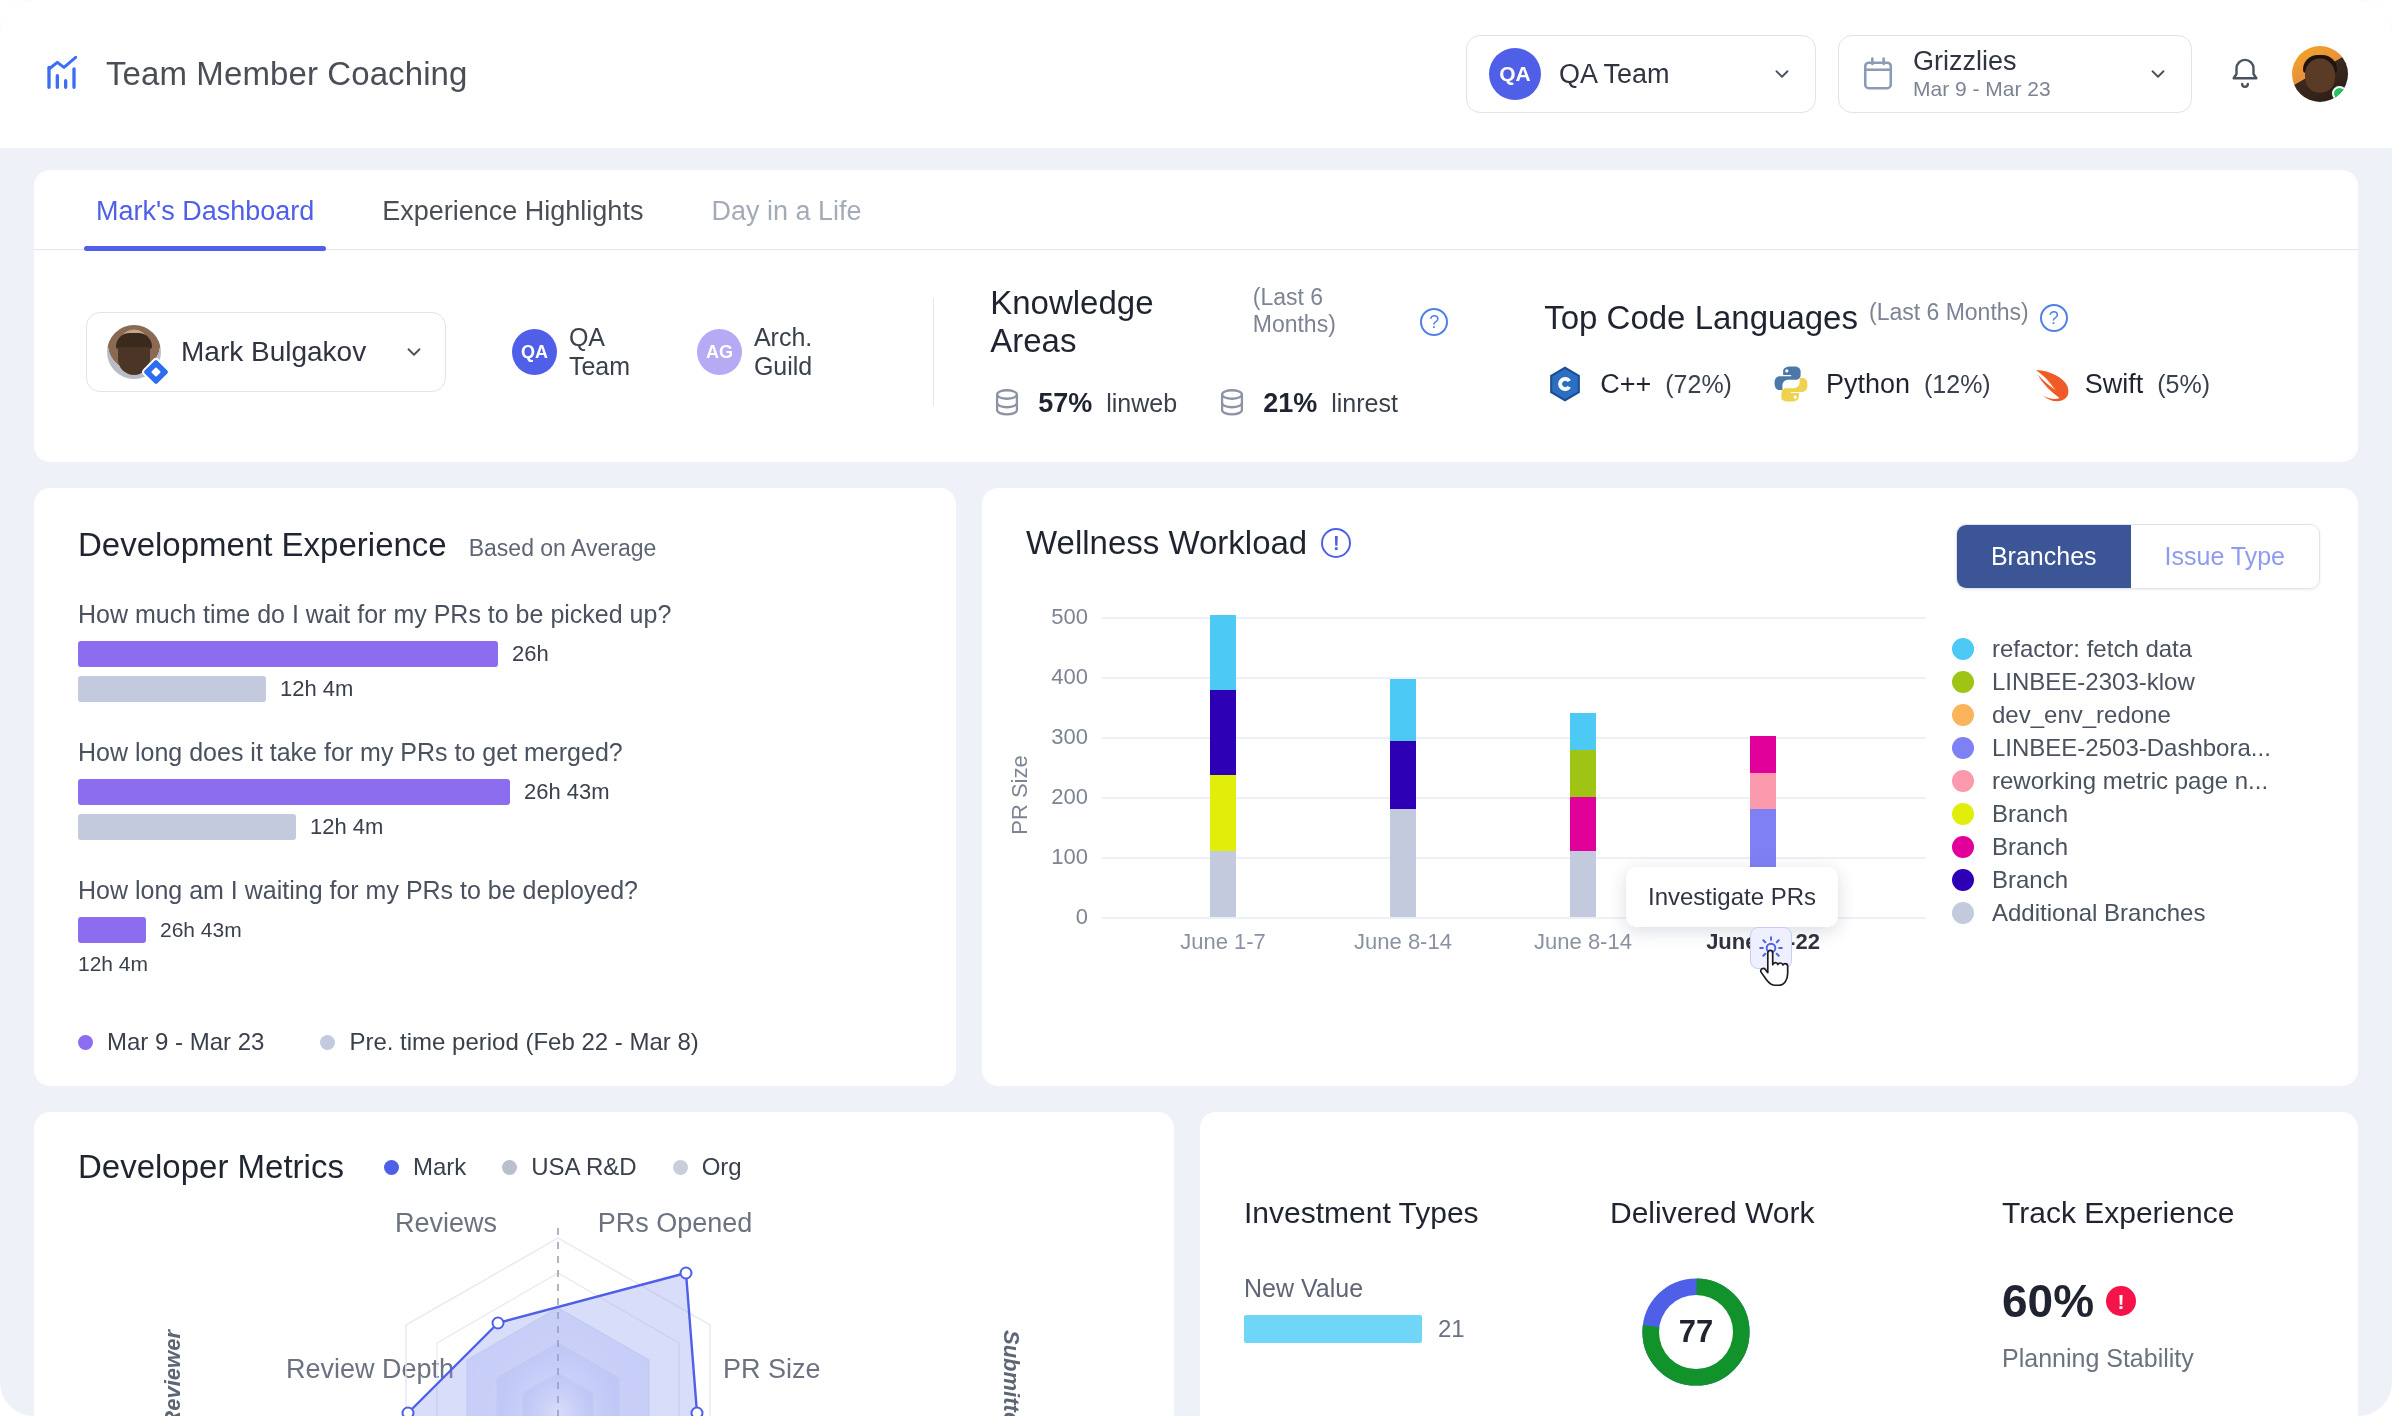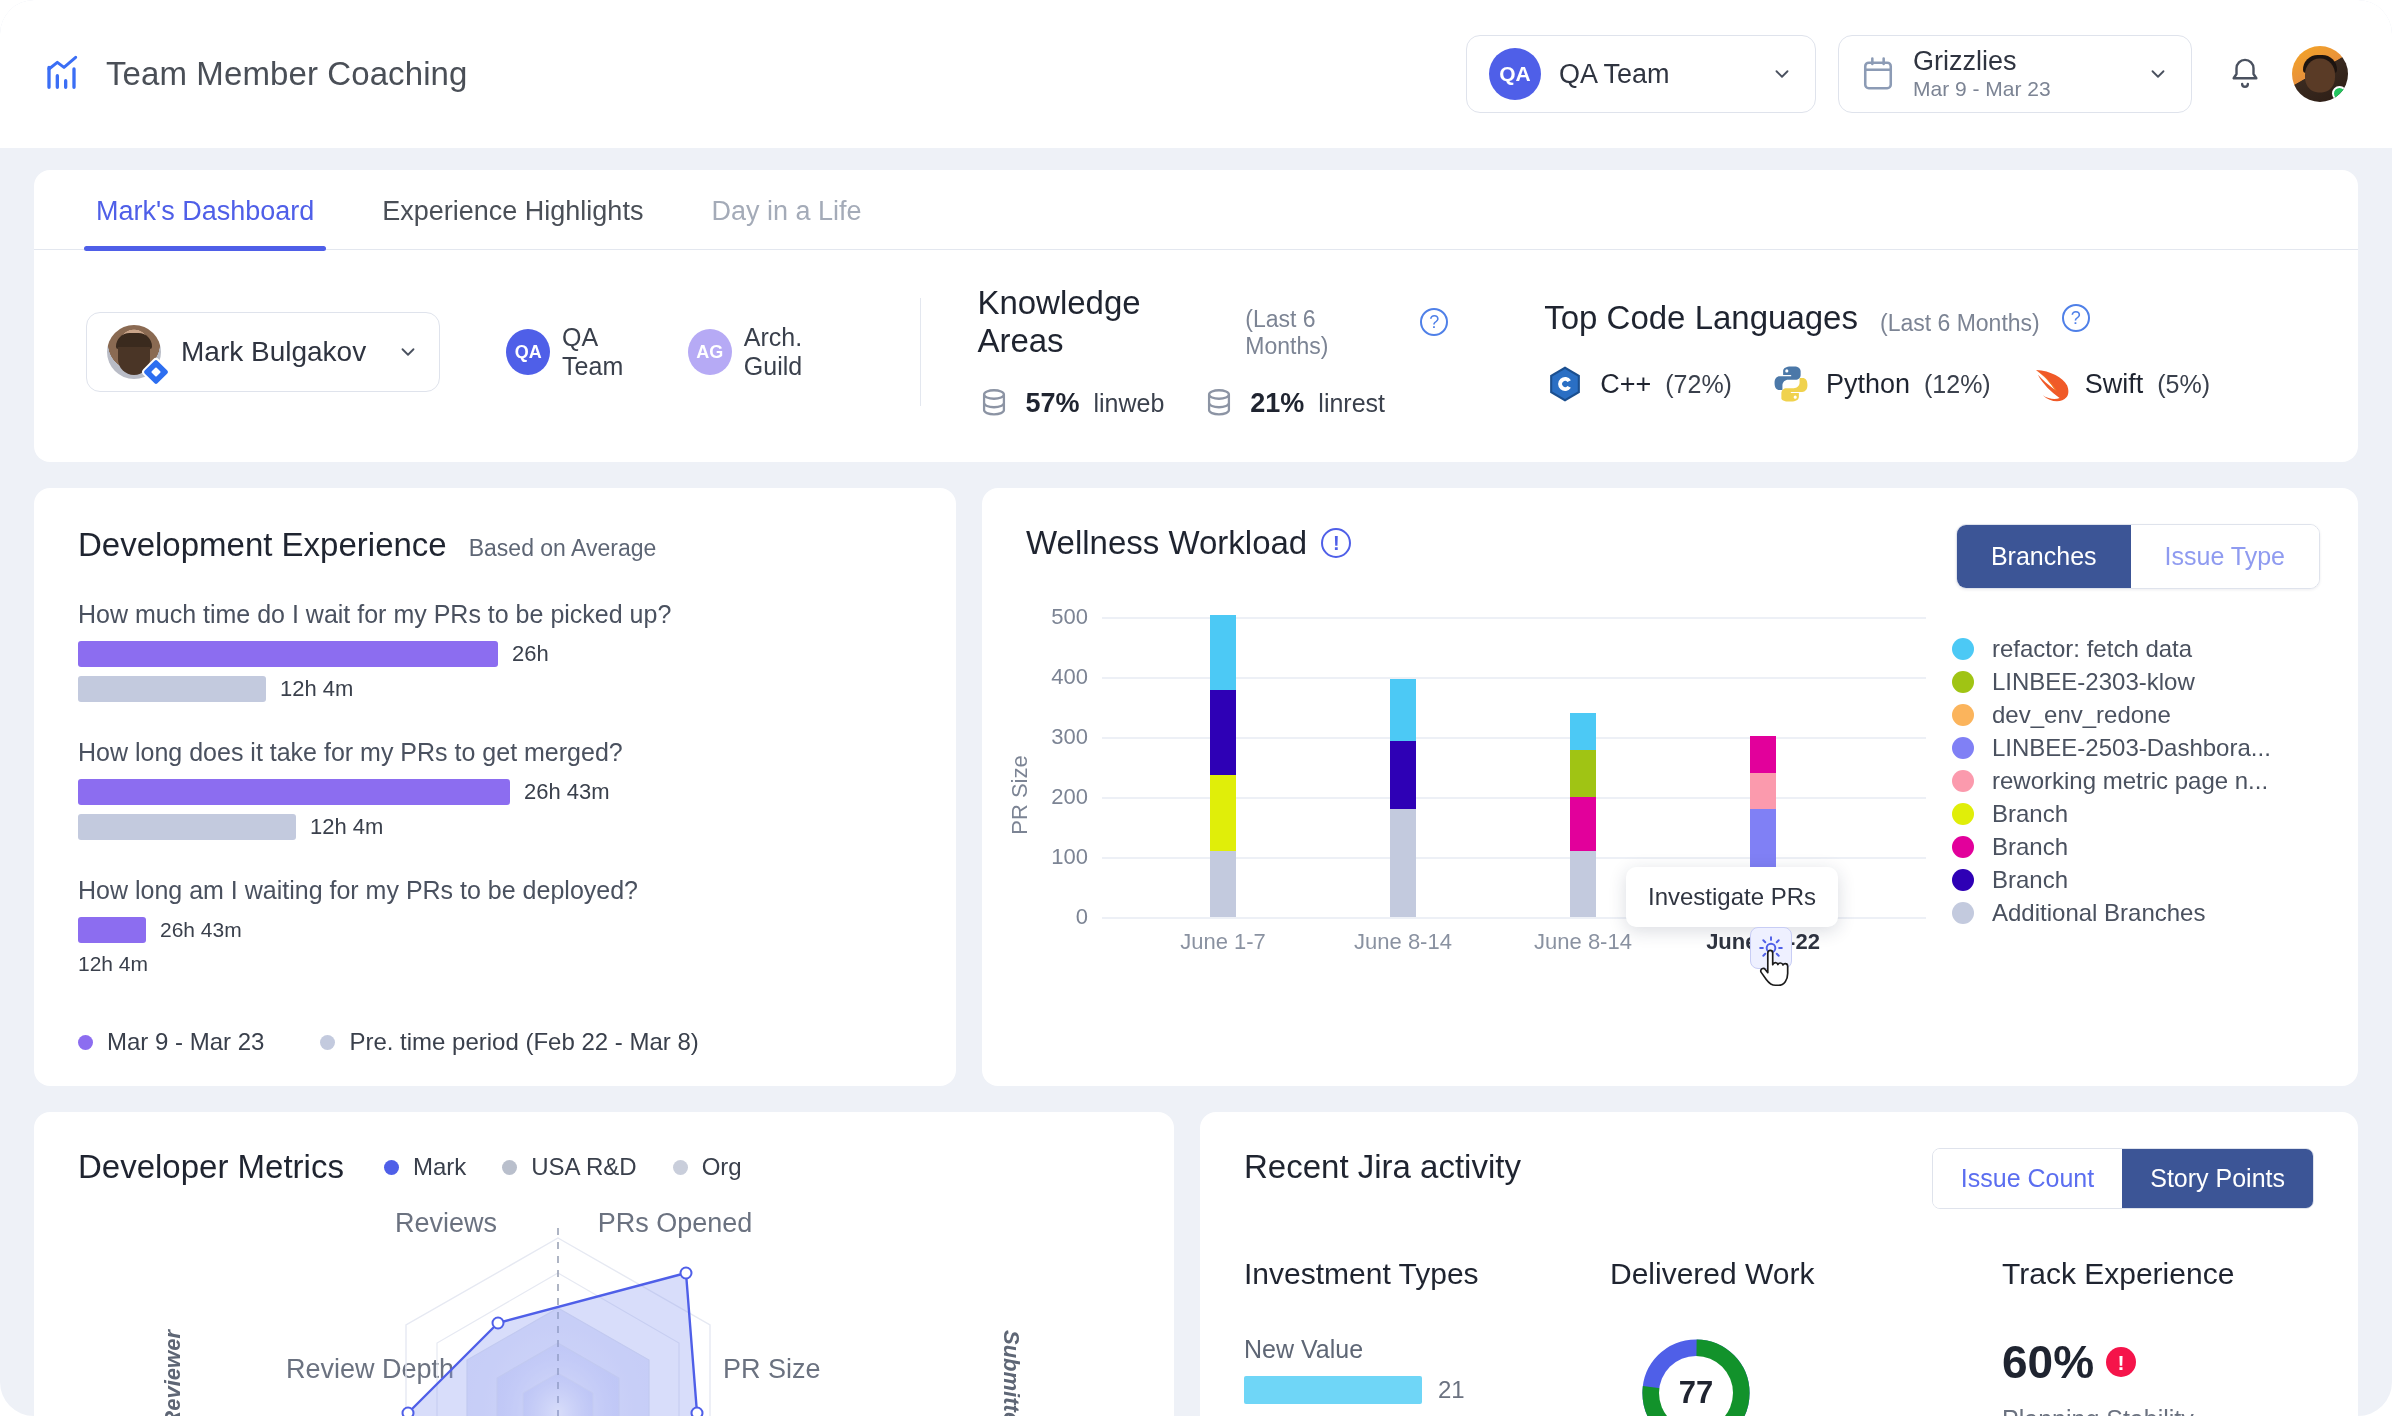--- a/index.html
+++ b/index.html
@@ -119,21 +119,21 @@
     width: 46px; height: 46px; border-radius: 50%; color: #fff;
     font-size: 18px; font-weight: 700; display: flex; align-items: center; justify-content: center;
   }
   .team-av.qa { background: #4f5fe8; }
   .team-av.ag { background: #b6aaf5; }
   .team-name { font-size: 25px; color: #3a404c; }
 
   .vdiv { width: 1.5px; height: 108px; background: #e3e7ef; margin: 0 56px 0 36px; }
 
   .kcol { margin-right: 96px; }
-  .kcol-title-row { display: flex; align-items: flex-end; gap: 22px; margin-bottom: 26px; }
+  .kcol-title-row { display: flex; align-items: flex-start; gap: 11px; margin-bottom: 26px; }
   .kcol-title { font-size: 33px; color: #1f2430; font-weight: 400; }
   .kcol-sub { font-size: 23px; color: #7c8494; }
   .qmark {
     width: 28px; height: 28px; border-radius: 50%; border: 2px solid #4f80e8;
     color: #4f80e8; font-size: 18px; display: inline-flex; align-items: center;
     justify-content: center; align-self: center; flex: 0 0 auto;
   }
   .kitems { display: flex; align-items: center; gap: 38px; }
   .kitem { display: flex; align-items: center; gap: 14px; }
   .kitem .val { font-size: 27px; color: #1f2430; font-weight: 700; }
@@ -656,27 +656,20 @@
             <circle cx="128" cy="-140" r="5.5" fill="#fff" stroke="#4f5fe8" stroke-width="2"></circle>
             <circle cx="139" cy="0" r="5.5" fill="#fff" stroke="#4f5fe8" stroke-width="2"></circle>
             <circle cx="-150" cy="0" r="5.5" fill="#fff" stroke="#4f5fe8" stroke-width="2"></circle>
             <circle cx="-60" cy="-90" r="5.5" fill="#fff" stroke="#4f5fe8" stroke-width="2"></circle>
           </g>
         </svg>
       </div>
     </div>
 
     <div class="card jira">
-      <div class="jira-head">
-        <span class="card-title">Recent Jira activity</span>
-        <span class="seg2">
-          <span class="seg2-btn off">Issue Count</span>
-          <span class="seg2-btn on">Story Points</span>
-        </span>
-      </div>
 
       <div class="jira-cols">
         <div class="jcol inv">
           <div class="jcol-title">Investment Types</div>
           <div>
             <div class="jbar-label">New Value</div>
             <div class="jbar-row">
               <span class="jbar" style="width:178px;background:#6fd6f7"></span>
               <span class="jbar-val">21</span>
             </div>

